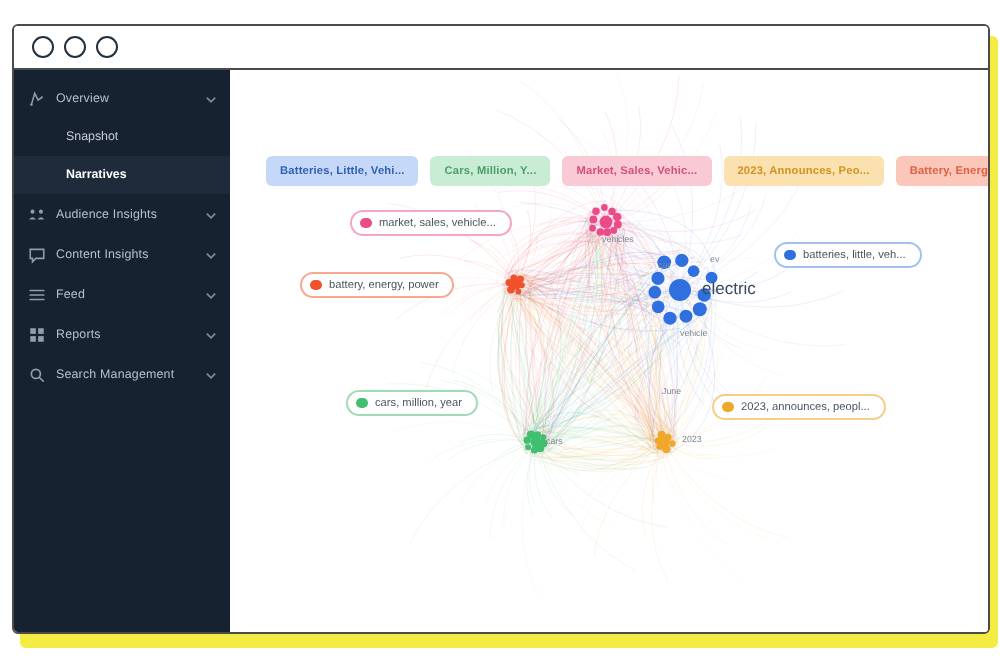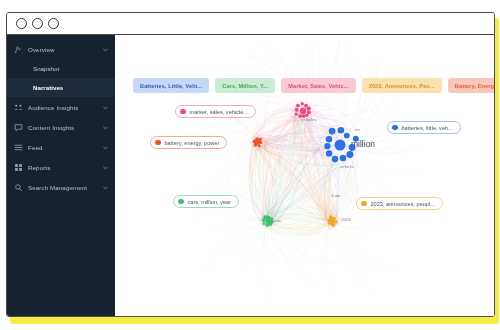--- a/index.html
+++ b/index.html
@@ -877,21 +877,21 @@
                 <circle cx="214.9" cy="188.3" r="1.73" fill="#f0a82b"></circle>
                 <circle cx="214.1" cy="185.4" r="1.75" fill="#f0a82b"></circle>
                 <circle cx="215.8" cy="182.4" r="2.03" fill="#f0a82b"></circle>
                 <circle cx="219.0" cy="183.7" r="1.86" fill="#f0a82b"></circle>
               </g>
             </svg>
         <div class="node-label" style="left: 200px; top: 47px;">market</div>
             <div class="node-label" style="left: 186px; top: 82px;">vehicles</div>
             <div class="node-label" style="left: 214px; top: 95px;">car</div>
             <div class="node-label" style="left: 240px; top: 92px;">ev</div>
-            <div class="node-label big" style="left: 236px; top: 104px;">million</div>
+            <div class="node-label big" style="left: 236px; top: 104px;">electric</div>
             <div class="node-label" style="left: 225px; top: 129px;">vehicle</div>
             <div class="node-label" style="left: 158px; top: 183px;">cars</div>
             <div class="node-label" style="left: 226px; top: 182px;">2023</div>
             <div class="node-label" style="left: 216px; top: 158px;">June</div>
             <div class="chip" style="left: 60px; top: 70px; border: 0.8px solid rgb(245, 166, 196); color: rgb(74, 85, 96);">
               <span class="bullet" style="background: rgb(236, 75, 138);"></span>
               <span>market, sales, vehicle...</span>
             </div>
             <div class="chip" style="left: 35px; top: 101px; border: 0.8px solid rgb(247, 168, 143); color: rgb(74, 85, 96);">
               <span class="bullet" style="background: rgb(240, 82, 46);"></span>

